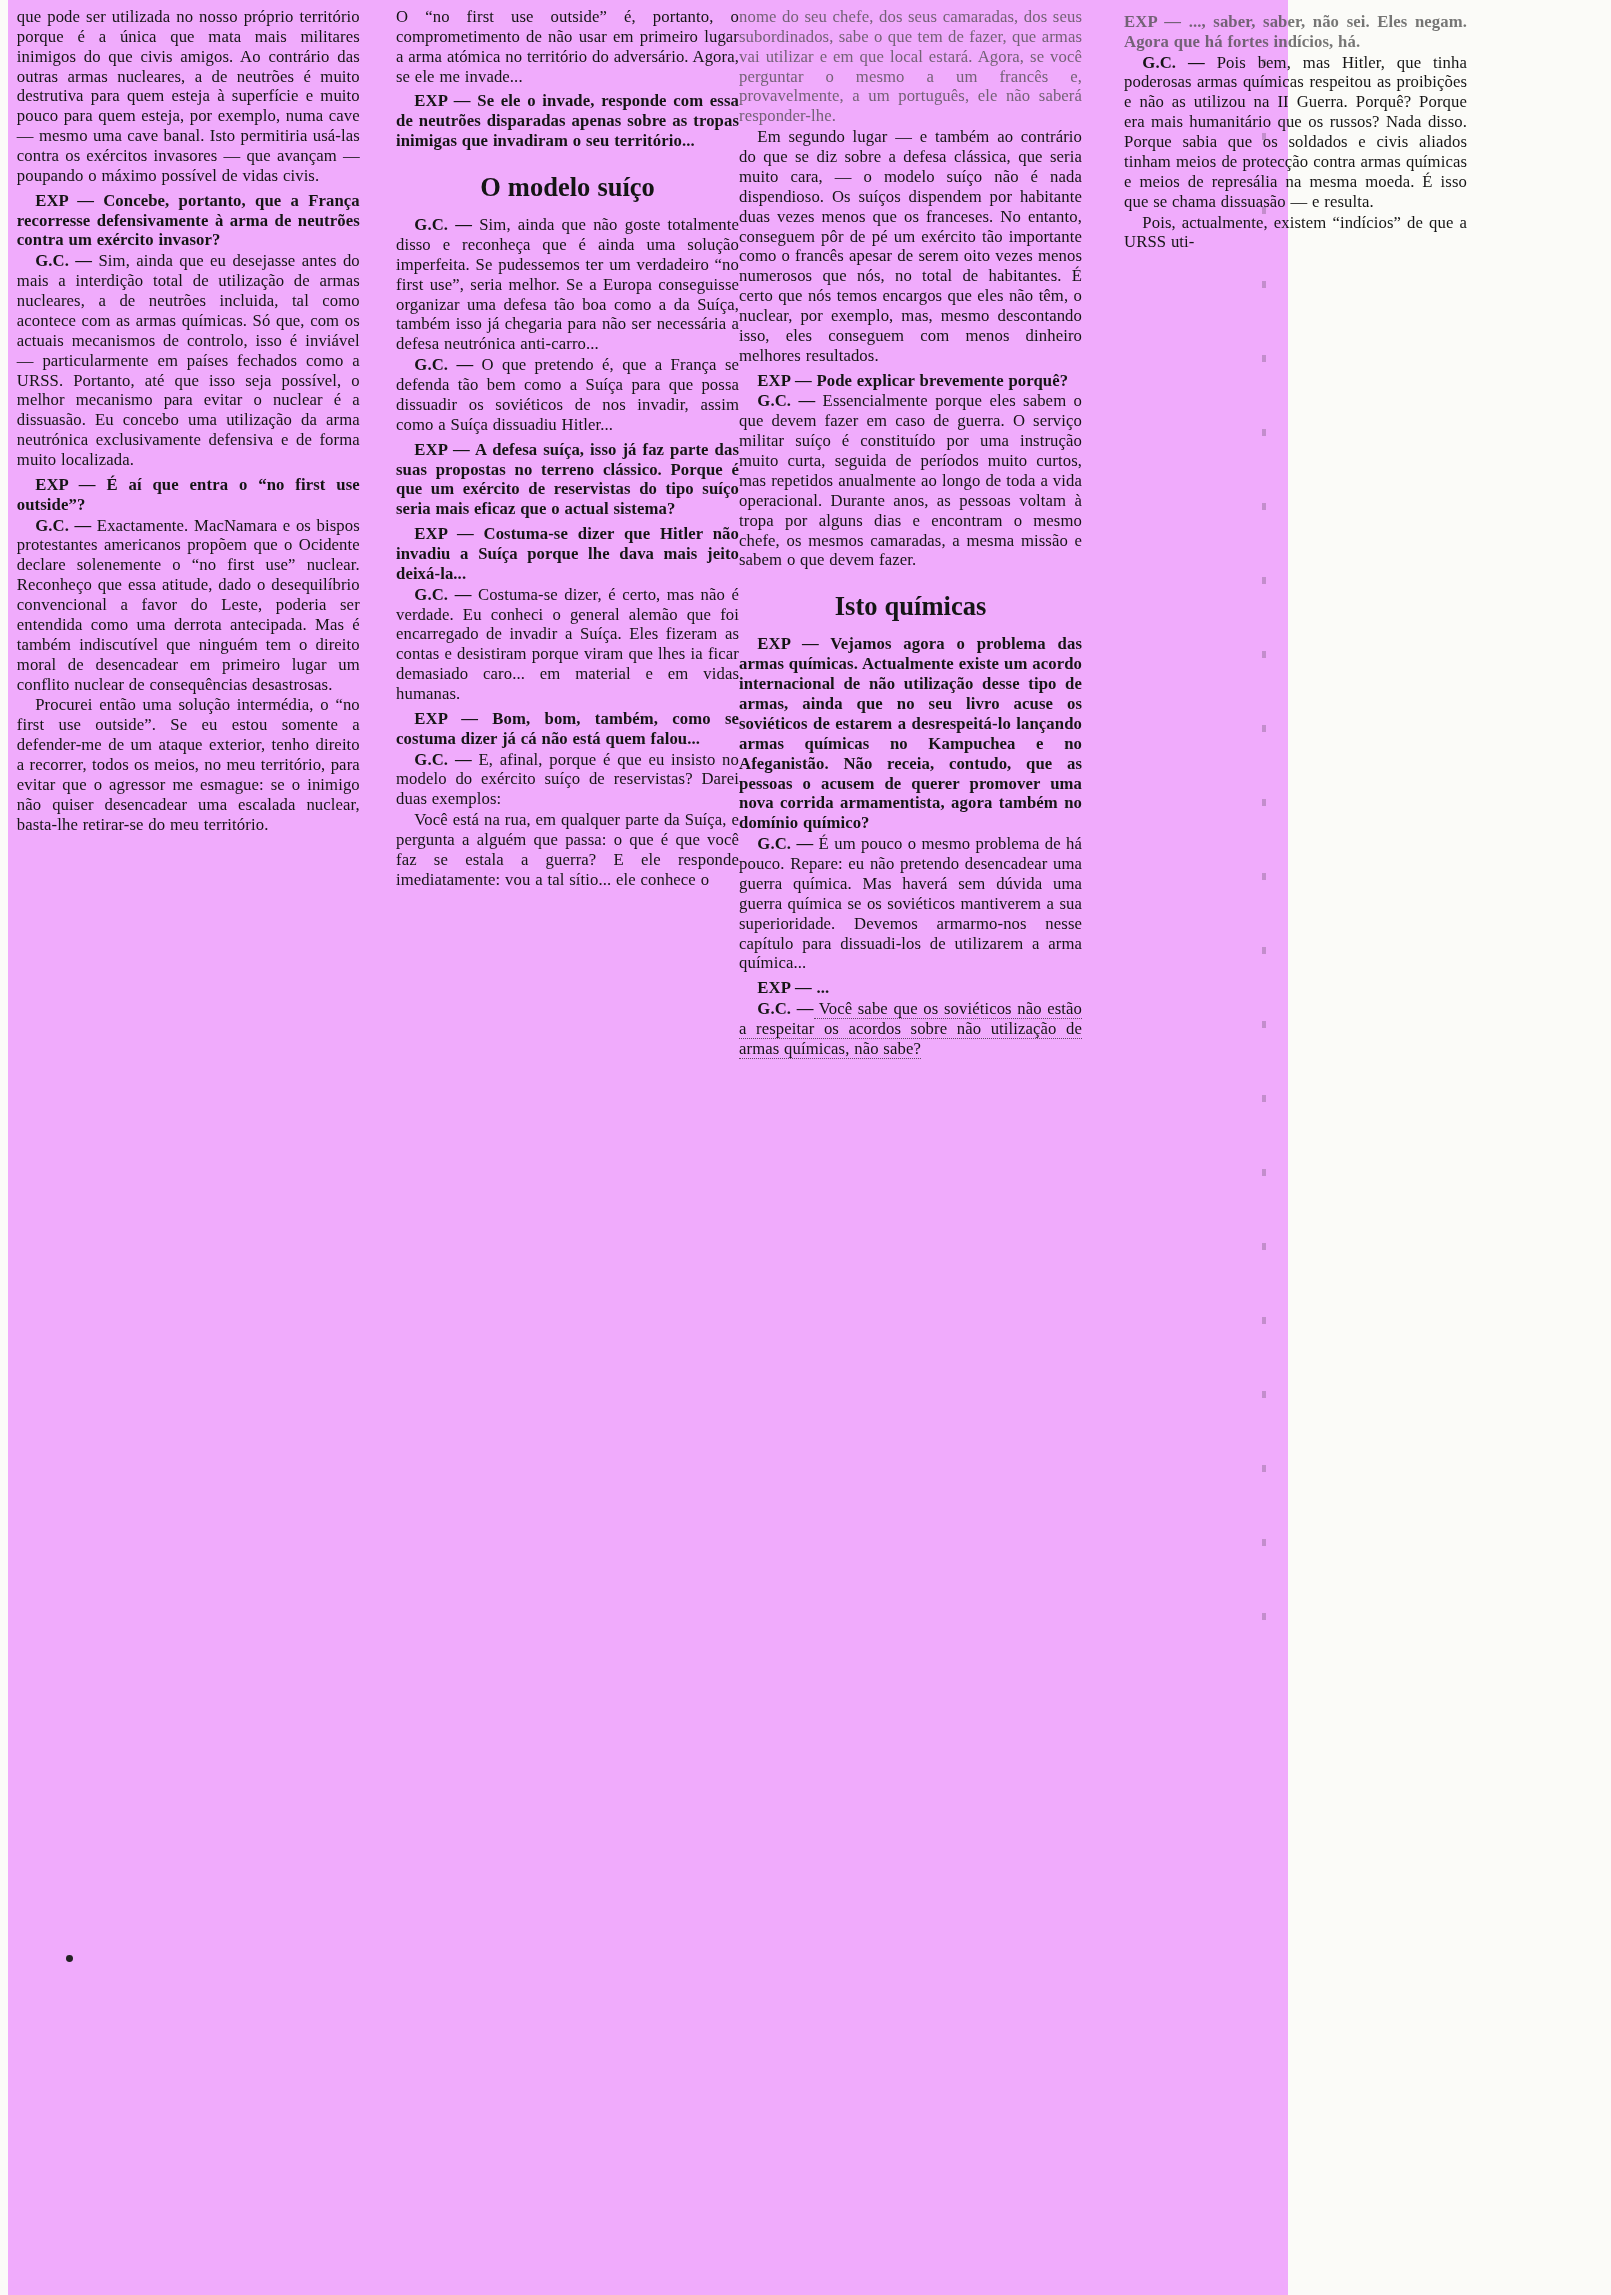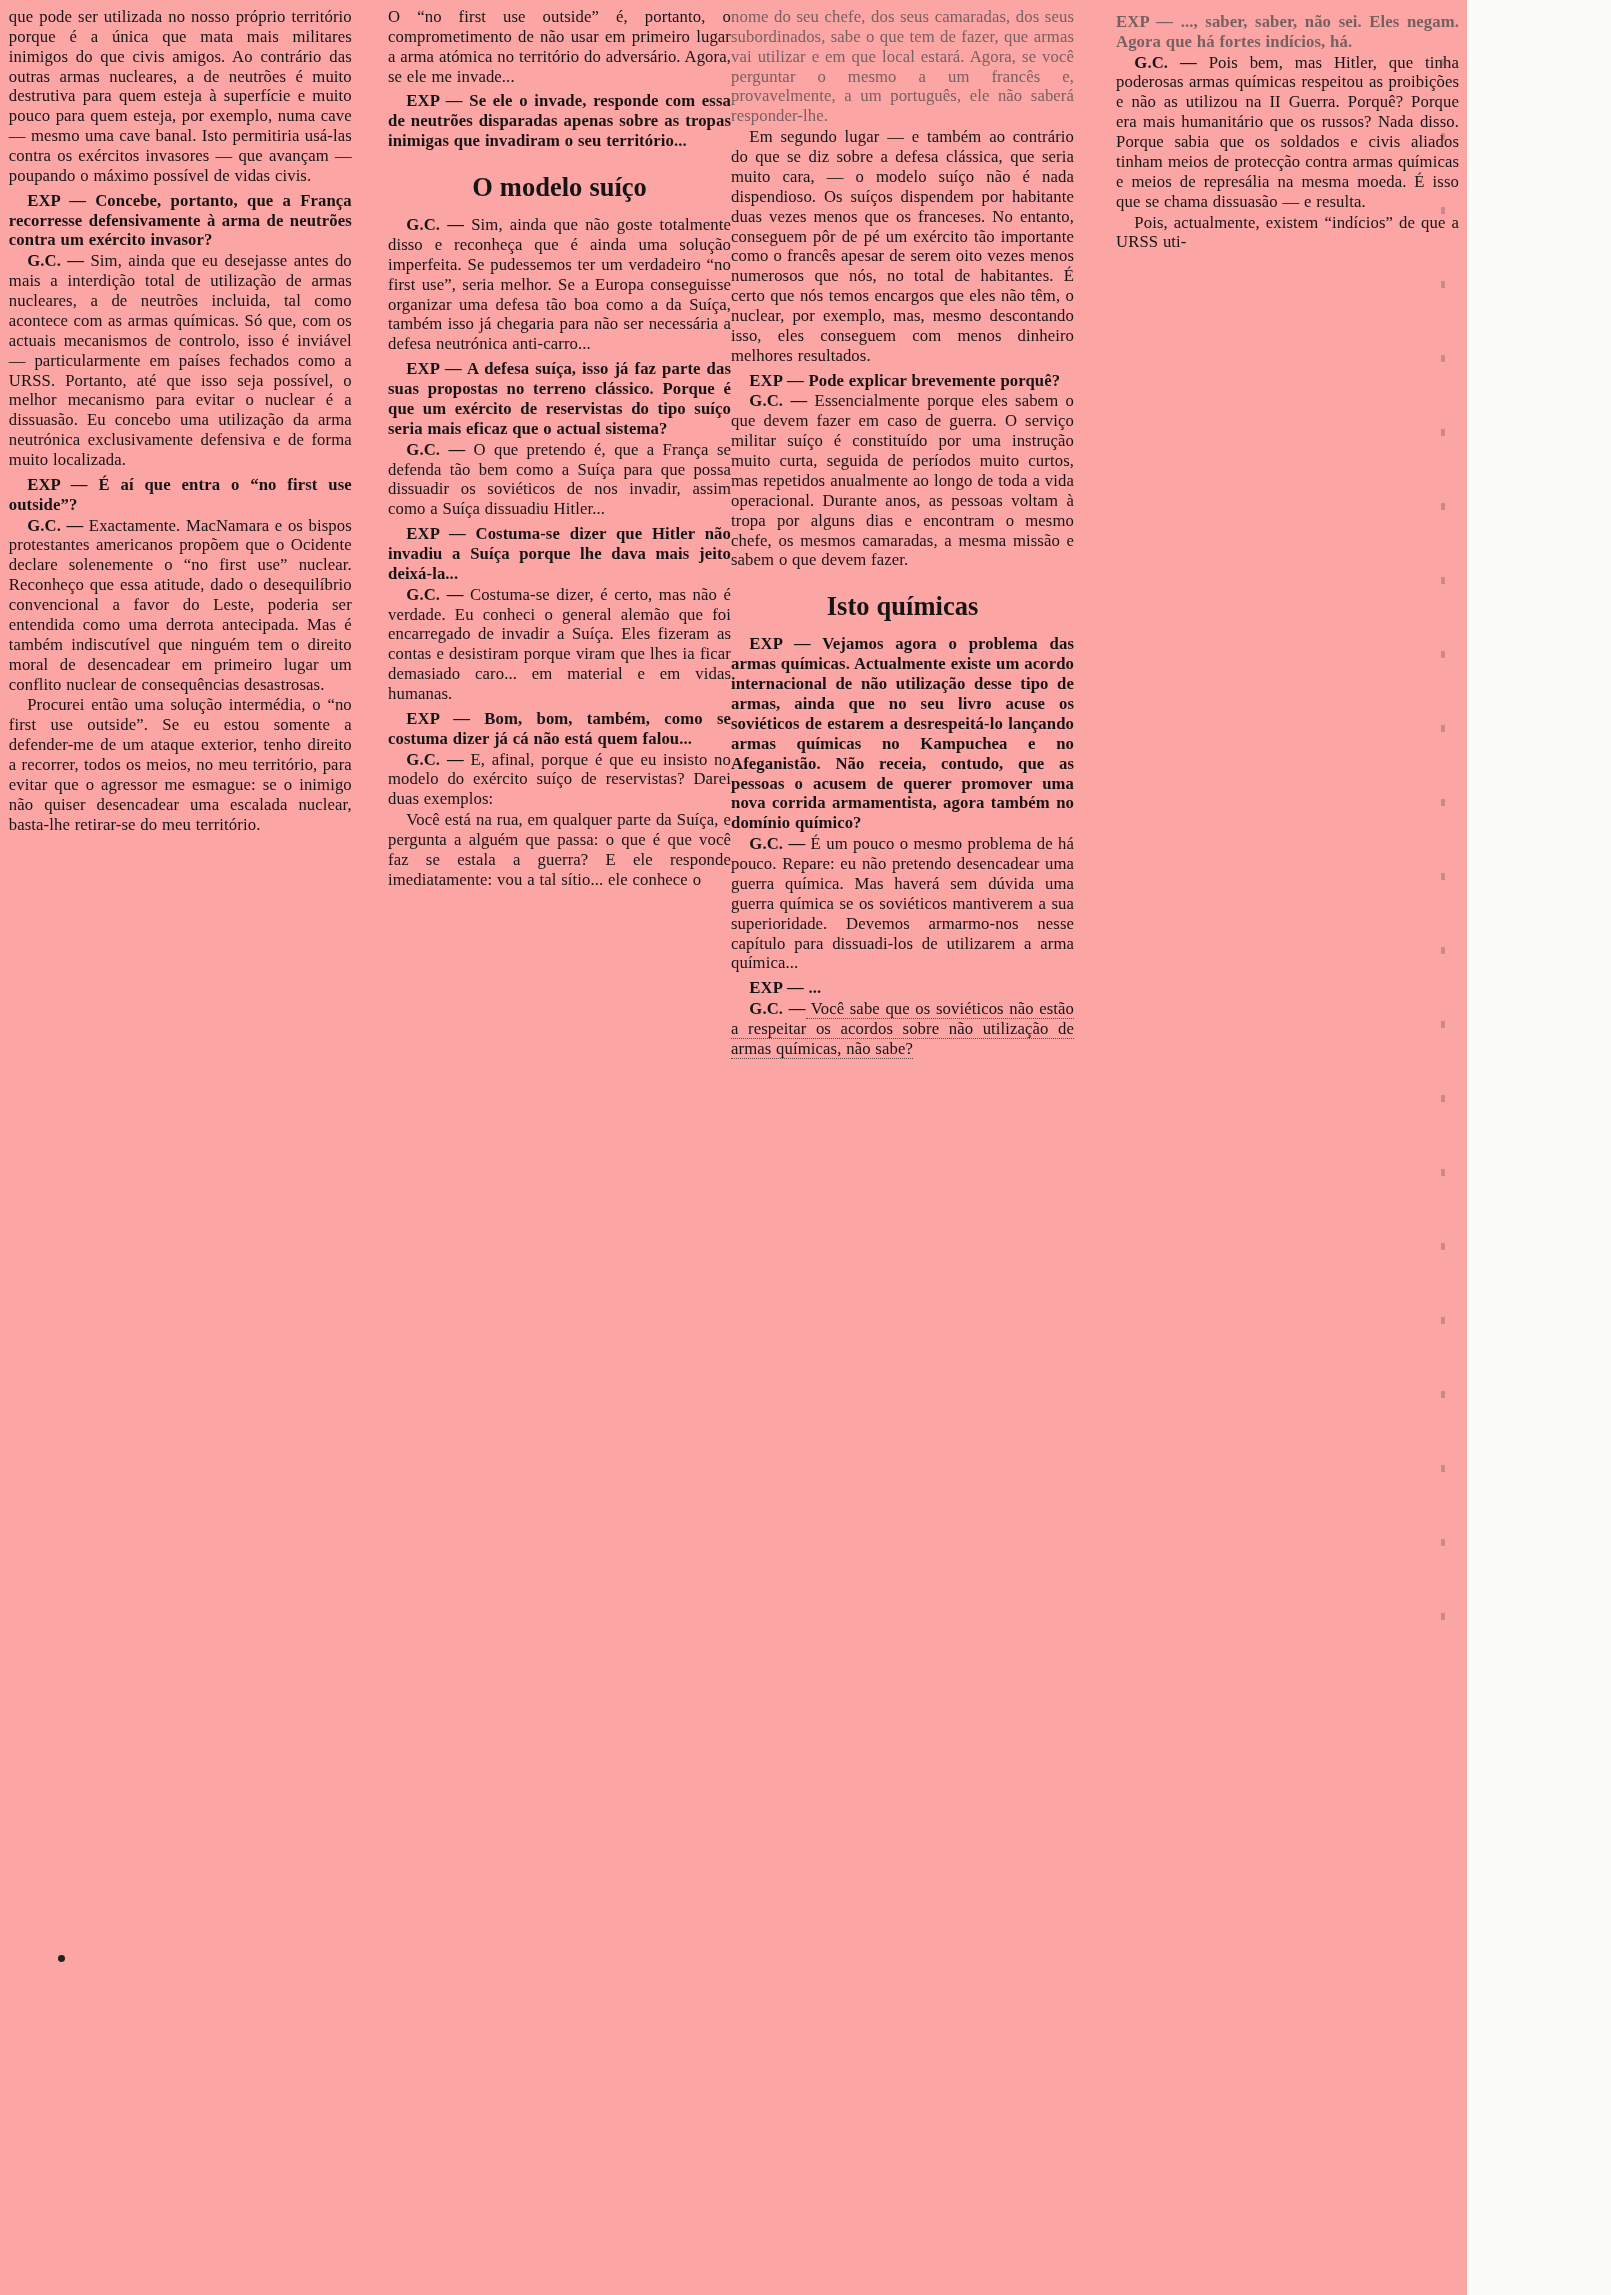--- a/index.html
+++ b/index.html
@@ -7,23 +7,24 @@
     padding: 0;
     background: #fbfbf8;
     width: 1612px;
     height: 2295px;
     overflow: hidden;
     font-family: "Liberation Serif", "DejaVu Serif", serif;
     color: #151515;
   }
   .page {
     position: relative;
-    width: 1467px;
+    width: 1280px;
     height: 2295px;
-    background: #fca5a5;
+    background: #f0abfc;
+    margin-left: 8px;
   }
   .col {
     position: absolute;
     top: 6.9px;
     width: 343px;
     font-size: 16.7px;
     line-height: 1.19;
     text-align: justify;
     letter-spacing: 0.1px;
     word-spacing: 0.5px;
@@ -87,22 +88,22 @@
       <p class="para"><strong>G.C. —</strong><span> Sim, ainda que eu desejasse antes do mais a interdição total de utilização de armas nucleares, a de neutrões incluida, tal como acontece com as armas químicas. Só que, com os actuais mecanismos de controlo, isso é inviável — particularmente em países fechados como a URSS. Portanto, até que isso seja possível, o melhor mecanismo para evitar o nuclear é a dissuasão. Eu concebo uma utilização da arma neutrónica exclusivamente defensiva e de forma muito localizada.</span></p>
       <p class="para q"><strong>EXP —</strong><span> É aí que entra o “no first use outside”?</span></p>
       <p class="para"><strong>G.C. —</strong><span> Exactamente. MacNamara e os bispos protestantes americanos propõem que o Ocidente declare solenemente o “no first use” nuclear. Reconheço que essa atitude, dado o desequilíbrio convencional a favor do Leste, poderia ser entendida como uma derrota antecipada. Mas é também indiscutível que ninguém tem o direito moral de desencadear em primeiro lugar um conflito nuclear de consequências desastrosas.</span></p>
       <p class="para">Procurei então uma solução intermédia, o “no first use outside”. Se eu estou somente a defender-me de um ataque exterior, tenho direito a recorrer, todos os meios, no meu território, para evitar que o agressor me esmague: se o inimigo não quiser desencadear uma escalada nuclear, basta-lhe retirar-se do meu território.</p>
     </div>
   <div class="col col-2">
       <p class="para noindent">O “no first use outside” é, portanto, o comprometimento de não usar em primeiro lugar a arma atómica no território do adversário. Agora, se ele me invade...</p>
       <p class="para q"><strong>EXP —</strong><span> Se ele o invade, responde com essa de neutrões disparadas apenas sobre as tropas inimigas que invadiram o seu território...</span></p>
       <h2 class="section-heading">O modelo suíço</h2>
       <p class="para"><strong>G.C. —</strong><span> Sim, ainda que não goste totalmente disso e reconheça que é ainda uma solução imperfeita. Se pudessemos ter um verdadeiro “no first use”, seria melhor. Se a Europa conseguisse organizar uma defesa tão boa como a da Suíça, também isso já chegaria para não ser necessária a defesa neutrónica anti-carro...</span></p>
+      <p class="para"><strong>G.C. —</strong><span> O que pretendo é, que a França se defenda tão bem como a Suíça para que possa dissuadir os soviéticos de nos invadir, assim como a Suíça dissuadiu Hitler...</span></p>
       <p class="para q"><strong>EXP —</strong><span> A defesa suíça, isso já faz parte das suas propostas no terreno clássico. Porque é que um exército de reservistas do tipo suíço seria mais eficaz que o actual sistema?</span></p>
-      <p class="para"><strong>G.C. —</strong><span> O que pretendo é, que a França se defenda tão bem como a Suíça para que possa dissuadir os soviéticos de nos invadir, assim como a Suíça dissuadiu Hitler...</span></p>
       <p class="para q"><strong>EXP —</strong><span> Costuma-se dizer que Hitler não invadiu a Suíça porque lhe dava mais jeito deixá-la...</span></p>
       <p class="para"><strong>G.C. —</strong><span> Costuma-se dizer, é certo, mas não é verdade. Eu conheci o general alemão que foi encarregado de invadir a Suíça. Eles fizeram as contas e desistiram porque viram que lhes ia ficar demasiado caro... em material e em vidas humanas.</span></p>
       <p class="para q"><strong>EXP —</strong><span> Bom, bom, também, como se costuma dizer já cá não está quem falou...</span></p>
       <p class="para"><strong>G.C. —</strong><span> E, afinal, porque é que eu insisto no modelo do exército suíço de reservistas? Darei duas exemplos:</span></p>
       <p class="para">Você está na rua, em qualquer parte da Suíça, e pergunta a alguém que passa: o que é que você faz se estala a guerra? E ele responde imediatamente: vou a tal sítio... ele conhece o</p>
     </div>
   <div class="col col-3">
       <p class="para noindent faint">nome do seu chefe, dos seus camaradas, dos seus subordinados, sabe o que tem de fazer, que armas vai utilizar e em que local estará. Agora, se você perguntar o mesmo a um francês e, provavelmente, a um português, ele não saberá responder-lhe.</p>
       <p class="para">Em segundo lugar — e também ao contrário do que se diz sobre a defesa clássica, que seria muito cara, — o modelo suíço não é nada dispendioso. Os suíços dispendem por habitante duas vezes menos que os franceses. No entanto, conseguem pôr de pé um exército tão importante como o francês apesar de serem oito vezes menos numerosos que nós, no total de habitantes. É certo que nós temos encargos que eles não têm, o nuclear, por exemplo, mas, mesmo descontando isso, eles conseguem com menos dinheiro melhores resultados.</p>
       <p class="para q"><strong>EXP —</strong><span> Pode explicar brevemente porquê?</span></p>

